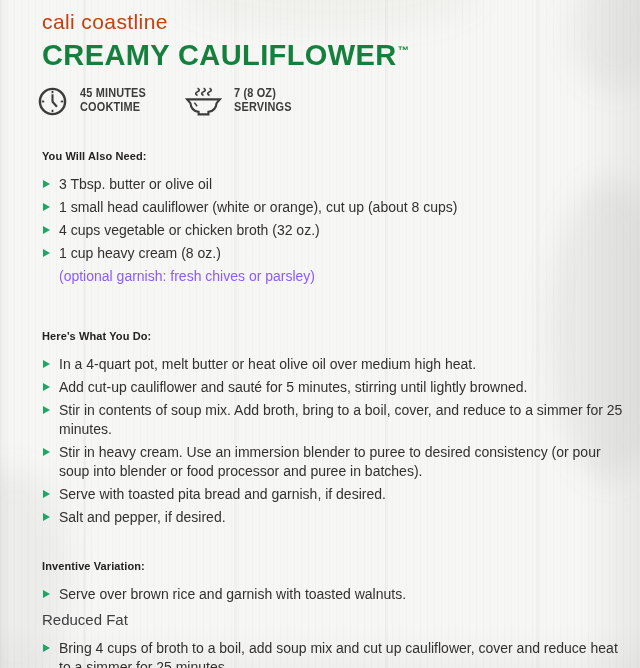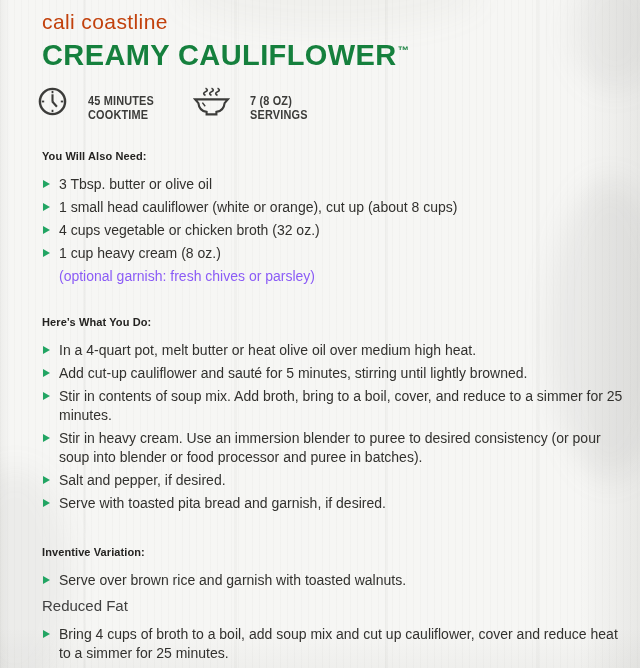--- a/index.html
+++ b/index.html
@@ -22,27 +22,27 @@
   .blotch.b3 { left:-40px; bottom:-20px; width:110px; height:220px; background:rgba(120,120,114,0.07); }
   .blotch.b4 { left:180px; top:-40px; width:300px; height:70px; background:rgba(130,130,124,0.05); }
 
   .page { position:relative; padding:11px 0 0 42px; }
 
   .brand { font-size:21px; line-height:22px; color:#c2410c; letter-spacing:0.4px; }
   .title { font-size:29px; line-height:30px; font-weight:bold; color:#15803d; letter-spacing:0.4px; margin-top:2px; }
   .title sup { font-size:11px; font-weight:bold; vertical-align:11px; margin-left:1px; }
 
   .meta-row { display:flex; align-items:center; gap:26px; margin-top:16px; margin-left:-5px; }
-  .meta { display:flex; align-items:flex-end; gap:20px; }
+  .meta { display:flex; align-items:flex-start; gap:12px; }
   .meta svg { flex:0 0 auto; }
   .meta-text { font-weight:bold; font-size:13px; line-height:13.5px; letter-spacing:0.2px; color:#3c3c3a; transform:scaleX(0.84); transform-origin:0 50%; white-space:nowrap; }
 
   h2 { font-size:11px; line-height:20px; font-weight:bold; color:#242321; letter-spacing:0.1px; }
   .sec-need { margin-top:25px; }
-  .sec-do { margin-top:26px; }
+  .sec-do { margin-top:40px; }
   .sec-var { margin-top:29px; }
   .list { margin-top:9px; }
   .item { position:relative; padding-left:17px; width:583px; font-size:14px; line-height:19px; margin-bottom:4px; color:#32312e; }
   .item .txt { display:inline-block; max-width:566px; }
   .tri { position:absolute; left:1px; top:5px; width:0; height:0;
          border-left:7px solid #22a563; border-top:4.5px solid transparent; border-bottom:4.5px solid transparent; }
   .note { padding-left:17px; font-size:14px; line-height:19px; margin-top:0px; color:#8b5cf6; }
   .subheading { color:#404040; font-size:15px; line-height:18px; font-weight:400; margin:7px 0 10px; }
 </style>
 </head>
@@ -107,22 +107,22 @@
     </div>
   </section>
 
   <section class="sec-do">
     <h2>Here’s What You Do:</h2>
     <div class="list">
       <div class="item"><span class="tri"></span><span class="txt">In a 4-quart pot, melt butter or heat olive oil over medium high heat.</span></div>
       <div class="item"><span class="tri"></span><span class="txt">Add cut-up cauliflower and sauté for 5 minutes, stirring until lightly browned.</span></div>
       <div class="item"><span class="tri"></span><span class="txt">Stir in contents of soup mix. Add broth, bring to a boil, cover, and reduce to a simmer for 25 minutes.</span></div>
       <div class="item"><span class="tri"></span><span class="txt">Stir in heavy cream. Use an immersion blender to puree to desired consistency (or pour soup into blender or food processor and puree in batches).</span></div>
+      <div class="item"><span class="tri"></span><span class="txt">Serve with toasted pita bread and garnish, if desired.</span></div>
       <div class="item"><span class="tri"></span><span class="txt">Salt and pepper, if desired.</span></div>
-      <div class="item"><span class="tri"></span><span class="txt">Serve with toasted pita bread and garnish, if desired.</span></div>
     </div>
   </section>
 
   <section class="sec-var">
     <h2>Inventive Variation:</h2>
     <div class="list">
       <div class="item"><span class="tri"></span><span class="txt">Serve over brown rice and garnish with toasted walnuts.</span></div>
     </div>
     <div class="subheading">Reduced Fat</div>
     <div class="list">

